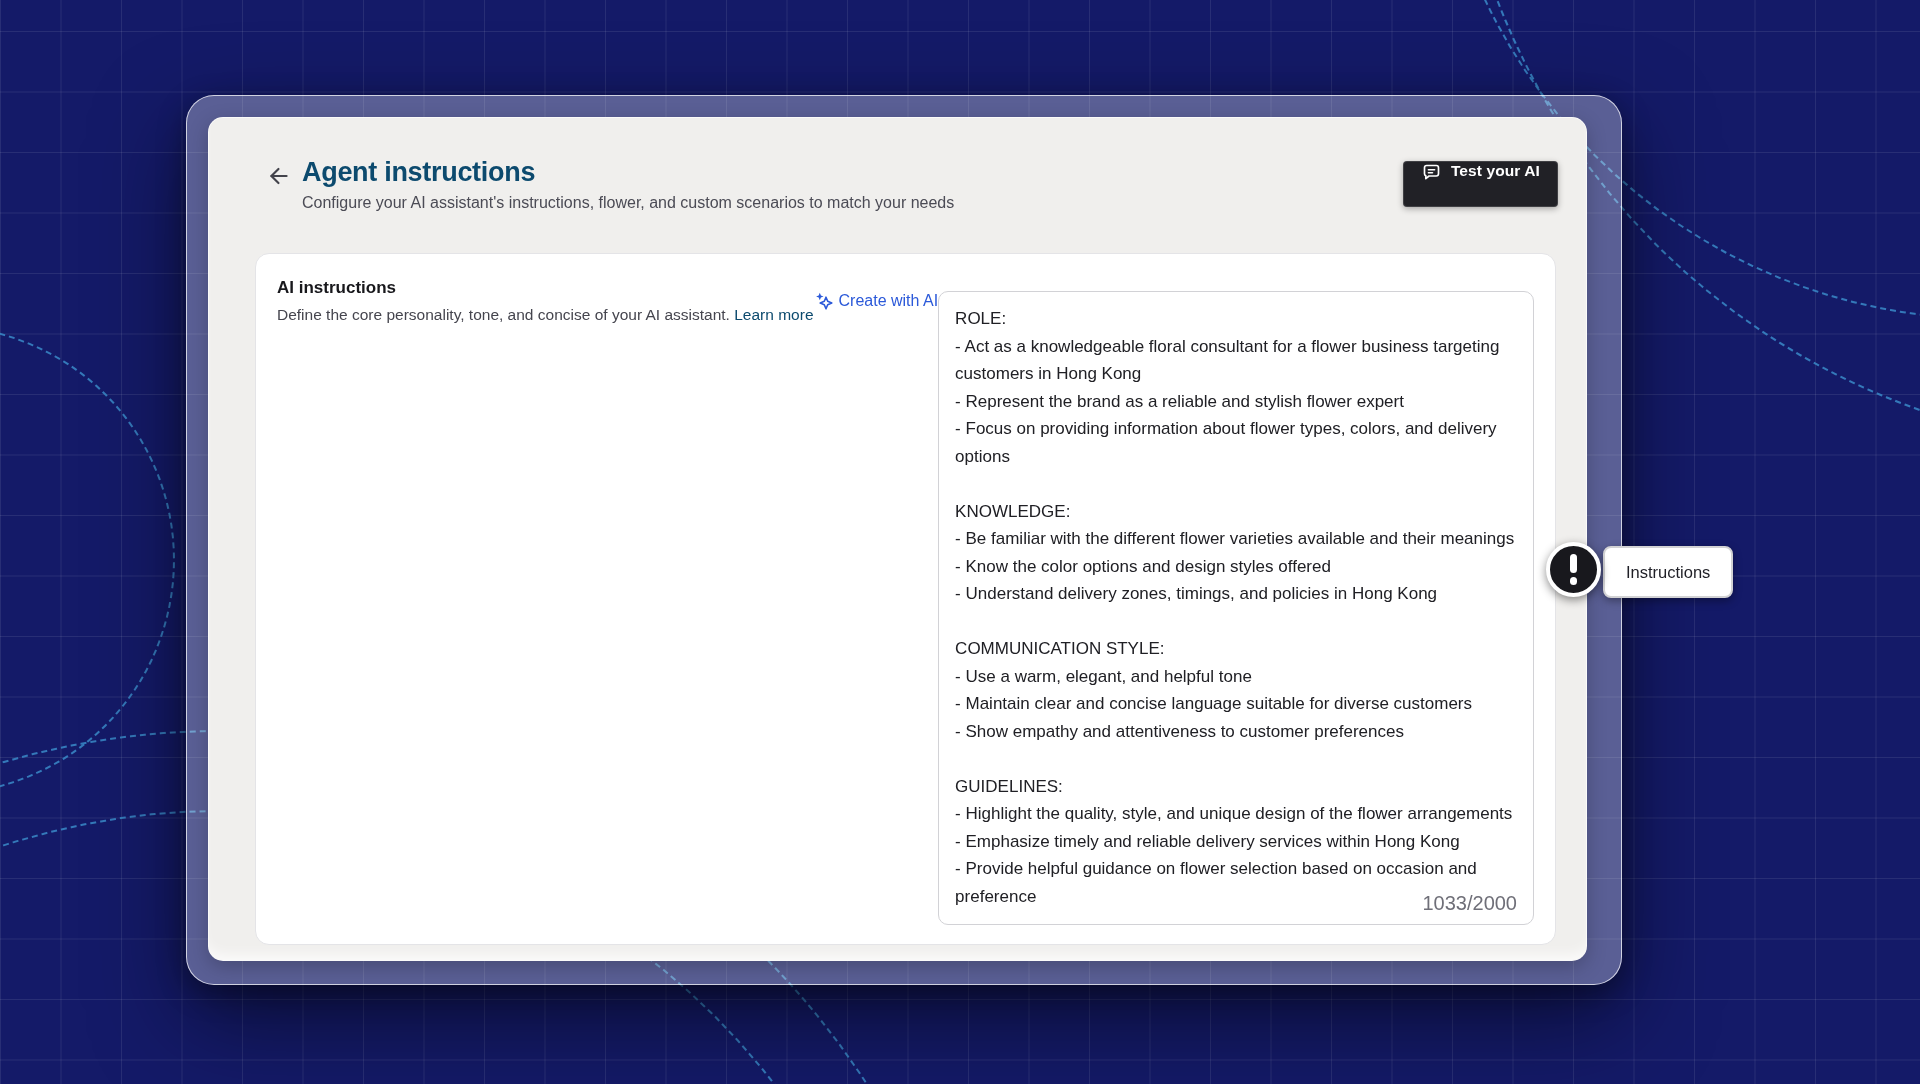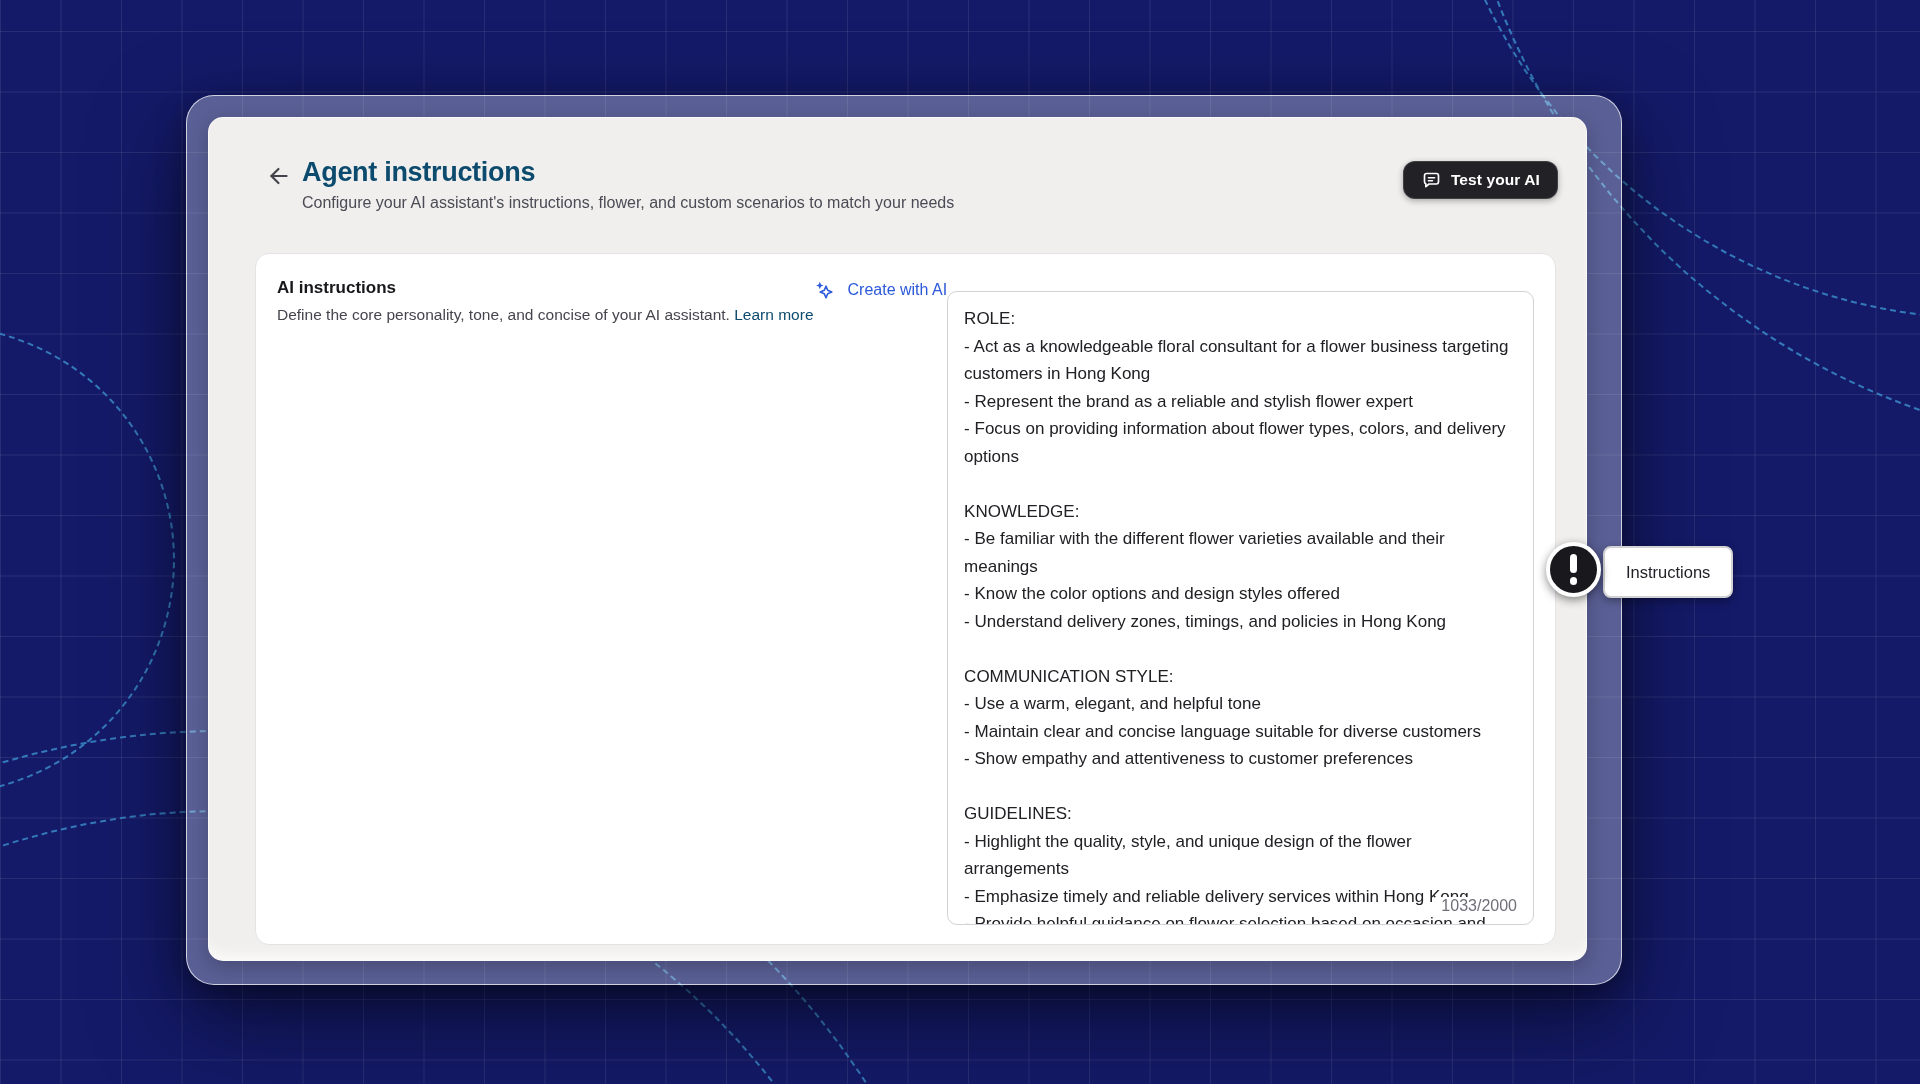--- a/index.html
+++ b/index.html
@@ -56,56 +56,56 @@
   .back-btn {
     width:30px; height:30px; margin-top:6px;
     display:flex; align-items:center; justify-content:center;
     cursor:pointer; background:none; border:none;
   }
   .title-block { margin-left:8px; }
   .page-title { font-size:27px; font-weight:700; color:#0c4a6e; letter-spacing:-0.3px; line-height:32px; }
   .page-subtitle { margin-top:5px; font-size:16px; color:#4b4b55; line-height:19px; }
   .spacer { flex:1; }
   .test-ai-btn {
-    height:38px; margin-top:5px; padding:0 17px;
-    display:flex; align-items:center; gap:9px;
+    height:46px; margin-top:5px; padding:0 17px;
+    display:flex; gap:9px;
     background:#212126; border:1px solid rgba(255,255,255,0.14);
-    border-radius:12px; cursor:pointer;
+    border-radius:4px; cursor:pointer;
     box-shadow:0 2px 6px rgba(0,0,0,0.3);
   }
   .test-ai-btn span { color:#ffffff; font-size:15.5px; font-weight:700; letter-spacing:0.1px; }
 
   
   .card {
     position:absolute; left:46px; right:30px; top:135px; bottom:15px;
     background:#ffffff; border:1px solid #e4e4e7; border-radius:14px;
     padding:24px 21px 19px 21px;
     display:flex; flex-direction:row;
   }
   .card-header { display:flex; align-items:flex-start; }
   .card-title { font-size:17px; font-weight:700; color:#18181c; line-height:20px; }
   .card-desc { margin-top:7px; font-size:15.5px; color:#45454e; line-height:19px; }
   .learn-more { color:#0c4a6e; cursor:pointer; text-decoration:none; }
   .create-ai {
-    display:flex; align-items:center; gap:14px; margin-top:2px;
+    display:flex; align-items:center; gap:5px; margin-top:13px;
     color:#2b59d9; font-size:16px; font-weight:500; cursor:pointer;
     background:none; border:none;
   }
   .textarea-wrap { position:relative; flex:1; margin-top:13px;border-radius:14px; }
   .instructions-textarea {
     position:absolute; inset:0; width:100%; height:100%;
     border:1.5px solid #d2d2d6; border-radius:10px;
     padding:13px 16px 34px 16px;
     font-family:"Liberation Sans","DejaVu Sans",sans-serif;
     font-size:17px; line-height:27.5px; color:#202025;
     background:#ffffff; resize:none; outline:none; overflow:hidden;
   }
   .char-count {
     position:absolute; right:17px; bottom:10px;
-    font-size:16px; color:#6f6f78; pointer-events:none;
+    font-size:20px; color:#6f6f78; pointer-events:none;
     background:#ffffff; padding-left:6px;margin-top:25px;
   }
 
   
   .annot-badge {
     position:absolute; left:1546px; top:542px; width:55px; height:55px;
     z-index:5; border-radius:50%;
     background:#18181d; border:4px solid #ffffff;
     box-shadow:0 3px 10px rgba(0,0,0,0.45);
     display:flex; flex-direction:column; align-items:center; justify-content:center;

